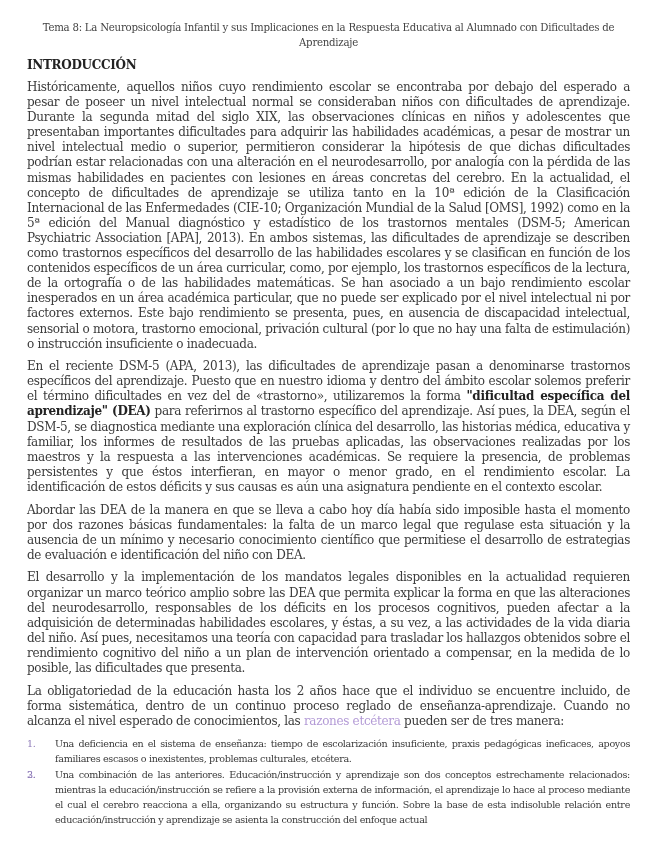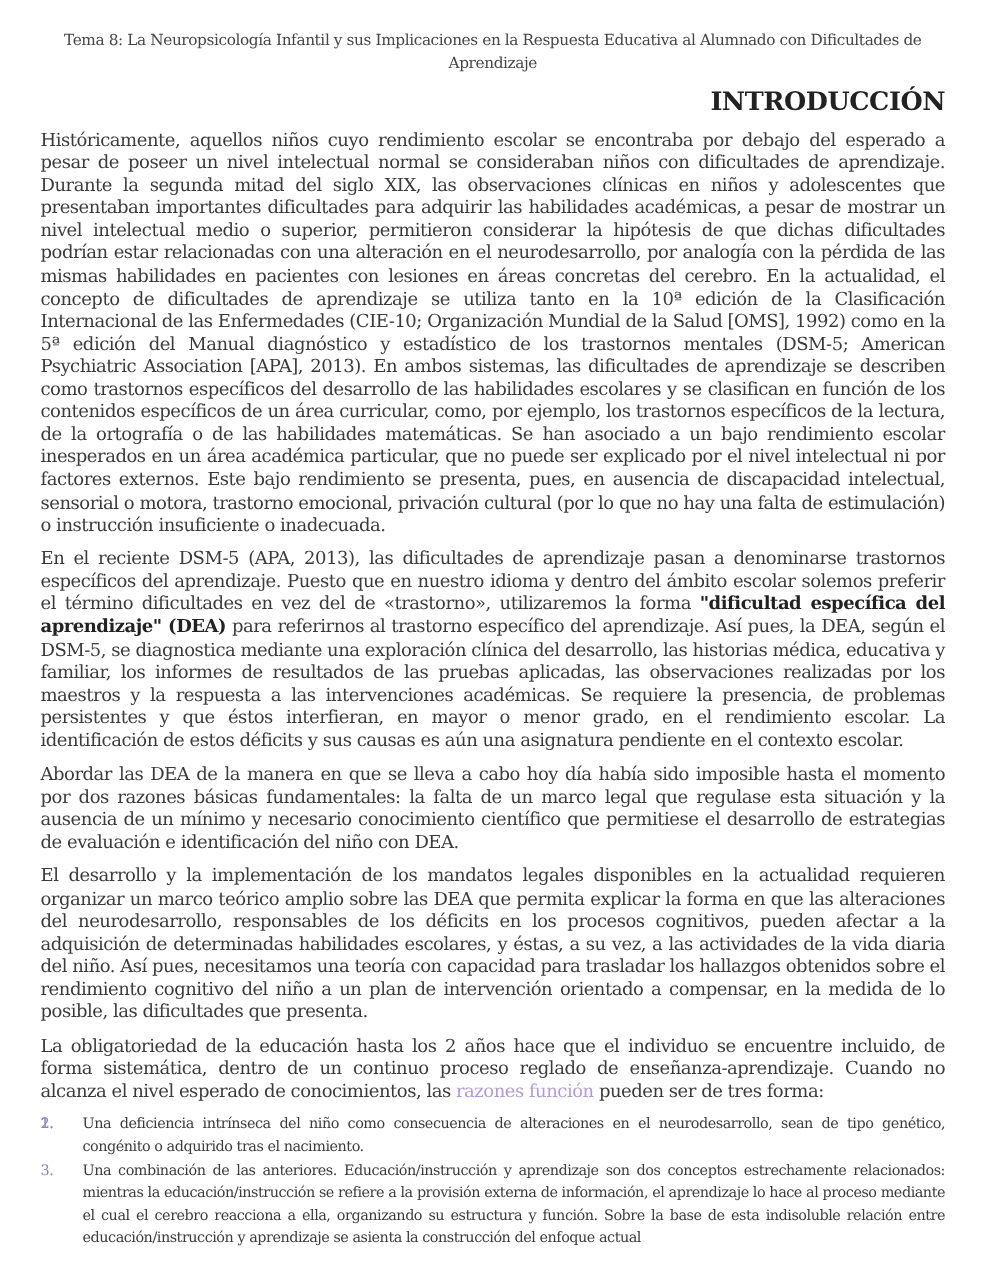--- a/index.html
+++ b/index.html
@@ -8,22 +8,22 @@
     position: absolute; left: 27px; top: 20px; width: 603px;
     font-family: "DejaVu Serif", "Liberation Serif", serif;
     color: #3a3a3a;
   }
   .doc-header {
     text-align: center; font-size: 10.2px; line-height: 15px;
     color: #444; letter-spacing: -0.25px; margin: 0 12px 8px 12px;
   }
   h2.section-title {
     font-family: "DejaVu Serif", "Liberation Serif", serif;
-    font-size: 17px; font-weight: bold; color: #222;
-    margin: 0 0 8px 0; letter-spacing: -0.3px; text-align: right;
+    font-size: 12px; font-weight: bold; color: #222;
+    margin: 0 0 8px 0; letter-spacing: -0.3px;
   }
   p.para {
     margin: 0 0 7.5px 0; font-size: 12px; line-height: 15.1px;
     text-align: justify; letter-spacing: -0.32px;
   }
   .bold { font-weight: bold; color: #222; }
   .link { color: #b39ad6; }
   ol.reasons { margin: 0; padding: 0; list-style: none; }
   ol.reasons li {
     position: relative; padding-left: 28px; font-size: 9.6px; line-height: 15.1px;
@@ -41,20 +41,20 @@
   <h2 class="section-title">INTRODUCCIÓN</h2>
 
   <p class="para">Históricamente, aquellos niños cuyo rendimiento escolar se encontraba por debajo del esperado a pesar de poseer un nivel intelectual normal se consideraban niños con dificultades de aprendizaje. Durante la segunda mitad del siglo XIX, las observaciones clínicas en niños y adolescentes que presentaban importantes dificultades para adquirir las habilidades académicas, a pesar de mostrar un nivel intelectual medio o superior, permitieron considerar la hipótesis de que dichas dificultades podrían estar relacionadas con una alteración en el neurodesarrollo, por analogía con la pérdida de las mismas habilidades en pacientes con lesiones en áreas concretas del cerebro. En la actualidad, el concepto de dificultades de aprendizaje se utiliza tanto en la 10ª edición de la Clasificación Internacional de las Enfermedades (CIE-10; Organización Mundial de la Salud [OMS], 1992) como en la 5ª edición del Manual diagnóstico y estadístico de los trastornos mentales (DSM-5; American Psychiatric Association [APA], 2013). En ambos sistemas, las dificultades de aprendizaje se describen como trastornos específicos del desarrollo de las habilidades escolares y se clasifican en función de los contenidos específicos de un área curricular, como, por ejemplo, los trastornos específicos de la lectura, de la ortografía o de las habilidades matemáticas. Se han asociado a un bajo rendimiento escolar inesperados en un área académica particular, que no puede ser explicado por el nivel intelectual ni por factores externos. Este bajo rendimiento se presenta, pues, en ausencia de discapacidad intelectual, sensorial o motora, trastorno emocional, privación cultural (por lo que no hay una falta de estimulación) o instrucción insuficiente o inadecuada.</p>
 
   <p class="para"><span>En el reciente DSM-5 (APA, 2013), las dificultades de aprendizaje pasan a denominarse trastornos específicos del aprendizaje. Puesto que en nuestro idioma y dentro del ámbito escolar solemos preferir el término dificultades en vez del de «trastorno», utilizaremos la forma </span><span class="bold">"dificultad específica del aprendizaje" (DEA)</span><span> para referirnos al trastorno específico del aprendizaje. Así pues, la DEA, según el DSM-5, se diagnostica mediante una exploración clínica del desarrollo, las historias médica, educativa y familiar, los informes de resultados de las pruebas aplicadas, las observaciones realizadas por los maestros y la respuesta a las intervenciones académicas. Se requiere la presencia, de problemas persistentes y que éstos interfieran, en mayor o menor grado, en el rendimiento escolar. La identificación de estos déficits y sus causas es aún una asignatura pendiente en el contexto escolar.</span></p>
 
   <p class="para">Abordar las DEA de la manera en que se lleva a cabo hoy día había sido imposible hasta el momento por dos razones básicas fundamentales: la falta de un marco legal que regulase esta situación y la ausencia de un mínimo y necesario conocimiento científico que permitiese el desarrollo de estrategias de evaluación e identificación del niño con DEA.</p>
 
   <p class="para">El desarrollo y la implementación de los mandatos legales disponibles en la actualidad requieren organizar un marco teórico amplio sobre las DEA que permita explicar la forma en que las alteraciones del neurodesarrollo, responsables de los déficits en los procesos cognitivos, pueden afectar a la adquisición de determinadas habilidades escolares, y éstas, a su vez, a las actividades de la vida diaria del niño. Así pues, necesitamos una teoría con capacidad para trasladar los hallazgos obtenidos sobre el rendimiento cognitivo del niño a un plan de intervención orientado a compensar, en la medida de lo posible, las dificultades que presenta.</p>
 
-  <p class="para"><span>La obligatoriedad de la educación hasta los 2 años hace que el individuo se encuentre incluido, de forma sistemática, dentro de un continuo proceso reglado de enseñanza-aprendizaje. Cuando no alcanza el nivel esperado de conocimientos, las </span><span class="link">razones función</span><span> pueden ser de tres forma:</span></p>
+  <p class="para"><span>La obligatoriedad de la educación hasta los 2 años hace que el individuo se encuentre incluido, de forma sistemática, dentro de un continuo proceso reglado de enseñanza-aprendizaje. Cuando no alcanza el nivel esperado de conocimientos, las </span><span class="link">razones etcétera</span><span> pueden ser de tres manera:</span></p>
 
   <ol class="reasons">
-    <li><span class="num">1.</span></li>
-    <li><span class="num">2.</span><span>Una deficiencia intrínseca del niño como consecuencia de alteraciones en el neurodesarrollo, sean de tipo genético, congénito o adquirido tras el nacimiento.</span></li>
+    <li><span class="num">1.</span><span>Una deficiencia en el sistema de enseñanza: tiempo de escolarización insuficiente, praxis pedagógicas ineficaces, apoyos familiares escasos o inexistentes, problemas culturales, etcétera.</span></li>
+    <li><span class="num">2.</span></li>
     <li><span class="num">3.</span><span>Una combinación de las anteriores. Educación/instrucción y aprendizaje son dos conceptos estrechamente relacionados: mientras la educación/instrucción se refiere a la provisión externa de información, el aprendizaje lo hace al proceso mediante el cual el cerebro reacciona a ella, organizando su estructura y función. Sobre la base de esta indisoluble relación entre educación/instrucción y aprendizaje se asienta la construcción del enfoque actual</span></li>
   </ol>
 </div>
 
 </body></html>

